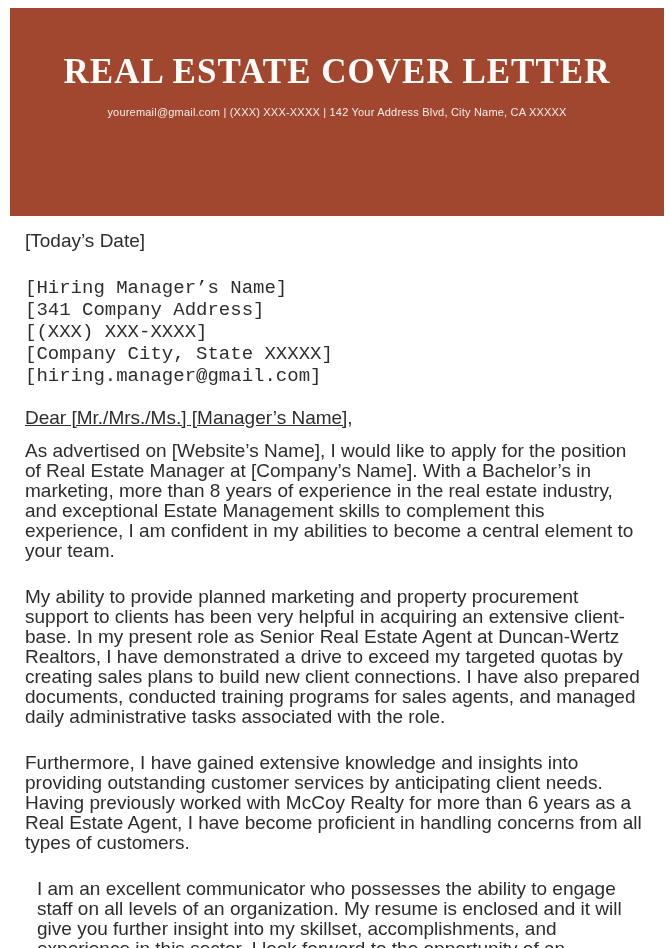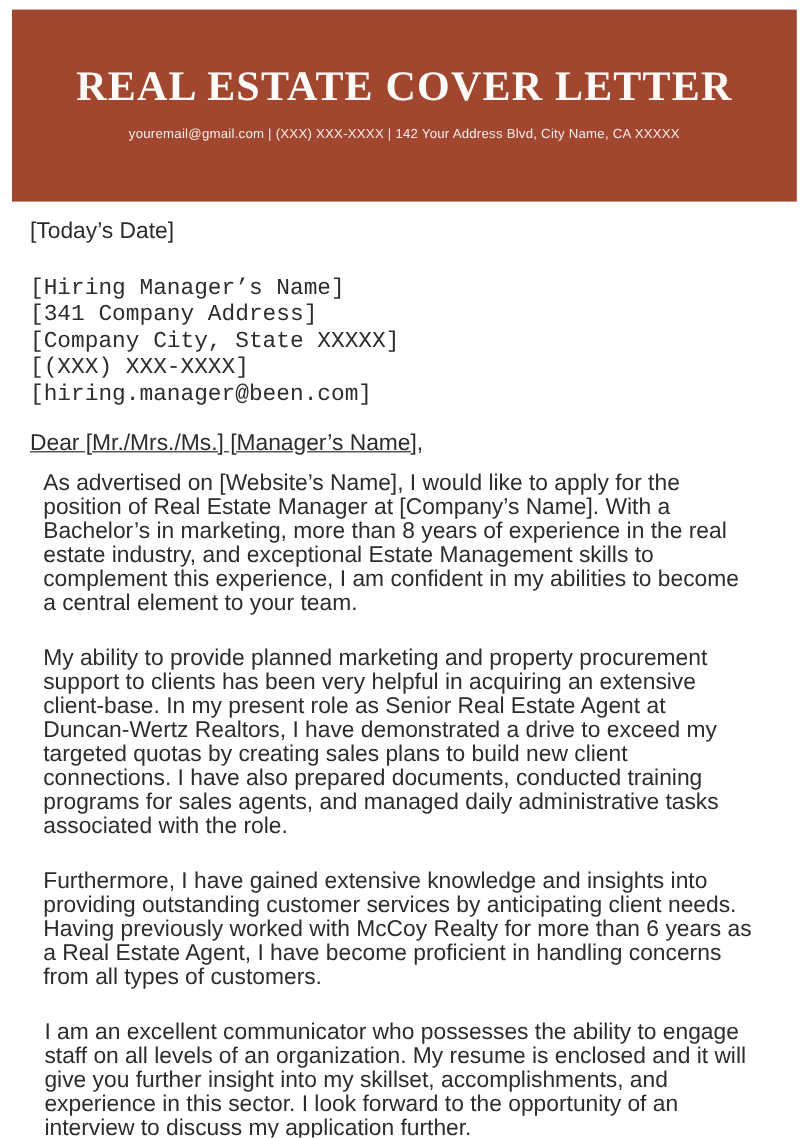--- a/index.html
+++ b/index.html
@@ -6,21 +6,21 @@
   body {
     width: 670px;
     height: 948px;
     background: #ffffff;
     font-family: "Liberation Sans", "DejaVu Sans", sans-serif;
     overflow: hidden;
     position: relative;
   }
   .banner {
     margin: 8px 6px 0 10px;
-    height: 160px;
+    height: 208px;
     background: #a1462f;
     text-align: center;
     color: #ffffff;
     box-sizing: border-box;
     padding-top: 44px;
   }
   .banner-title {
     font-family: "Liberation Serif", "DejaVu Serif", serif;
     font-weight: 700;
     font-size: 35px;
@@ -38,43 +38,43 @@
   }
   .content {
     margin: 15px 28px 0 25px;
     color: #2d2d2d;
     font-size: 19px;
     line-height: 20px;
   }
   .date-line   { margin: 0 0 26px; }
   .recipient   { line-height: 22px; margin: 0 0 21px; font-family: Liberation Mono, monospace; }
   .salutation  { margin: 0 0 13px; text-decoration: underline; }
-  .para        { margin: 0 11px 26px; }
+  .para        { margin: 0 0 26px; }
   .para-last   { margin: 0 12px 24px; }
   .closing     { margin: 0 16px 23px; }
   .signature   { margin: 12px; }
 </style>
 </head>
 <body>
 
 <div class="banner">
   <div class="banner-title">REAL ESTATE COVER LETTER</div>
   <div class="banner-contact">youremail@gmail.com | (XXX) XXX-XXXX | 142 Your Address Blvd, City Name, CA XXXXX</div>
 </div>
 
 <div class="content">
 
   <div class="date-line">[Today’s Date]</div>
 
   <div class="recipient">
     <div>[Hiring Manager’s Name]</div>
     <div>[341 Company Address]</div>
+    <div>[(XXX) XXX-XXXX]</div>
     <div>[Company City, State XXXXX]</div>
-    <div>[(XXX) XXX-XXXX]</div>
-    <div>[hiring.manager@been.com]</div>
+    <div>[hiring.manager@gmail.com]</div>
   </div>
 
   <div class="salutation">Dear [Mr./Mrs./Ms.] [Manager’s Name],</div>
 
   <div class="para">As advertised on [Website’s Name], I would like to apply for the position of Real Estate Manager at [Company’s Name]. With a Bachelor’s in marketing, more than 8 years of experience in the real estate industry, and exceptional Estate Management skills to complement this experience, I am confident in my abilities to become a central element to your team.</div>
 
   <div class="para">My ability to provide planned marketing and property procurement support to clients has been very helpful in acquiring an extensive client-base. In my present role as Senior Real Estate Agent at Duncan-Wertz Realtors, I have demonstrated a drive to exceed my targeted quotas by creating sales plans to build new client connections. I have also prepared documents, conducted training programs for sales agents, and managed daily administrative tasks associated with the role.</div>
 
   <div class="para">Furthermore, I have gained extensive knowledge and insights into providing outstanding customer services by anticipating client needs. Having previously worked with McCoy Realty for more than 6 years as a Real Estate Agent, I have become proficient in handling concerns from all types of customers.</div>
 

